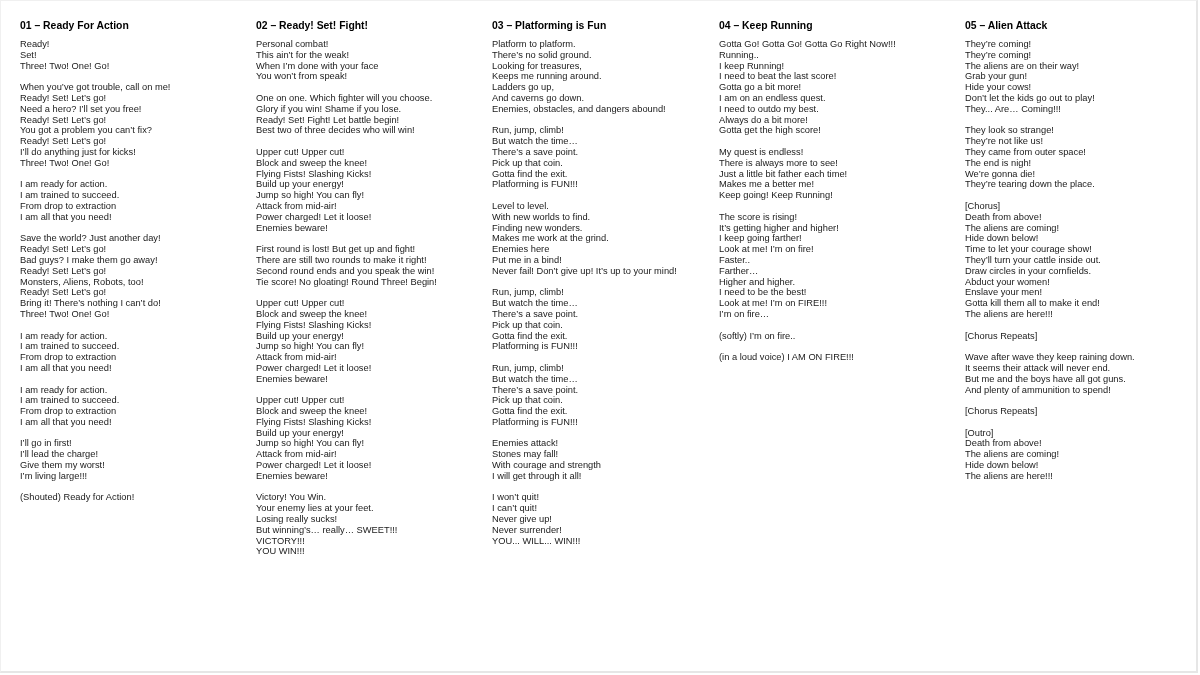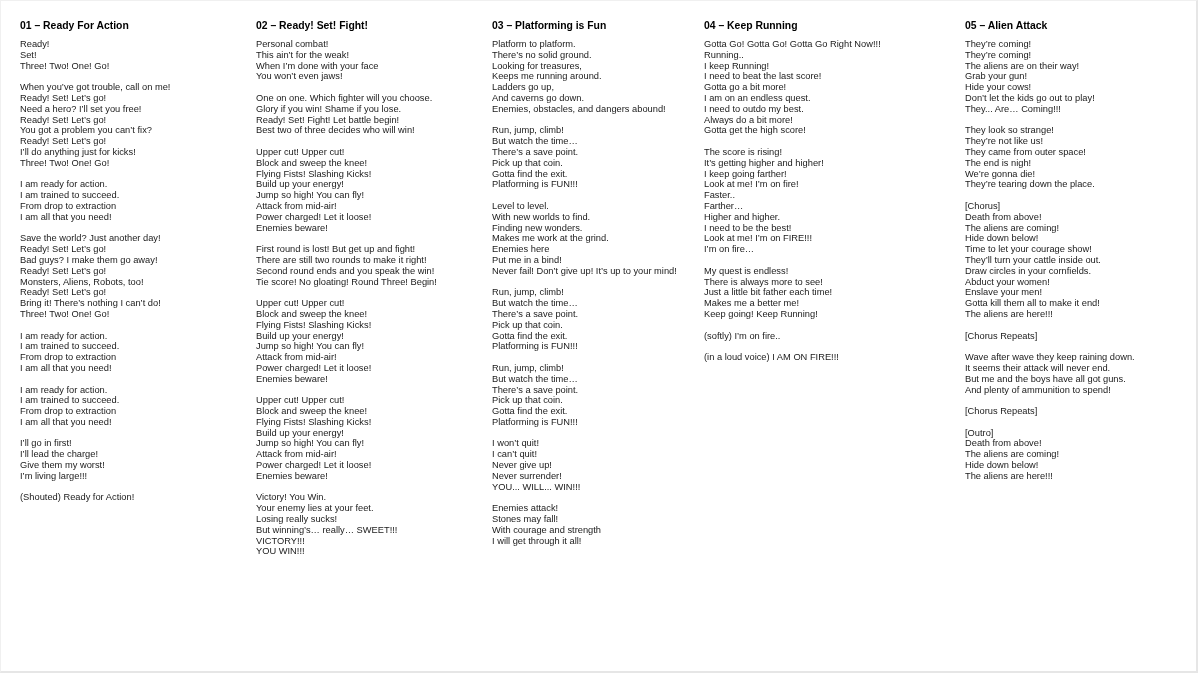--- a/index.html
+++ b/index.html
@@ -79,21 +79,21 @@
       <div class="stanza">
         <span class="line">(Shouted) Ready for Action!</span>
       </div>
     </div>
   <div class="col" style="left:255px">
       <div class="col-title">02 – Ready! Set! Fight!</div>
       <div class="stanza">
         <span class="line">Personal combat!</span>
         <span class="line">This ain’t for the weak!</span>
         <span class="line">When I’m done with your face</span>
-        <span class="line">You won’t even jaws!</span>
+        <span class="line">You won’t from speak!</span>
       </div>
       <div class="stanza">
         <span class="line">One on one. Which fighter will you choose.</span>
         <span class="line">Glory if you win! Shame if you lose.</span>
         <span class="line">Ready! Set! Fight! Let battle begin!</span>
         <span class="line">Best two of three decides who will win!</span>
       </div>
       <div class="stanza">
         <span class="line">Upper cut! Upper cut!</span>
         <span class="line">Block and sweep the knee!</span>
@@ -177,64 +177,64 @@
       </div>
       <div class="stanza">
         <span class="line">Run, jump, climb!</span>
         <span class="line">But watch the time…</span>
         <span class="line">There’s a save point.</span>
         <span class="line">Pick up that coin.</span>
         <span class="line">Gotta find the exit.</span>
         <span class="line">Platforming is FUN!!!</span>
       </div>
       <div class="stanza">
+        <span class="line">Enemies attack!</span>
+        <span class="line">Stones may fall!</span>
+        <span class="line">With courage and strength</span>
+        <span class="line">I will get through it all!</span>
+      </div>
+      <div class="stanza">
         <span class="line">I won’t quit!</span>
         <span class="line">I can’t quit!</span>
         <span class="line">Never give up!</span>
         <span class="line">Never surrender!</span>
         <span class="line">YOU... WILL... WIN!!!</span>
       </div>
-      <div class="stanza">
-        <span class="line">Enemies attack!</span>
-        <span class="line">Stones may fall!</span>
-        <span class="line">With courage and strength</span>
-        <span class="line">I will get through it all!</span>
-      </div>
-    </div>
-  <div class="col" style="left:703px">
+    </div>
+  <div class="col" style="left:718px">
       <div class="col-title">04 – Keep Running</div>
       <div class="stanza">
         <span class="line">Gotta Go! Gotta Go! Gotta Go Right Now!!!</span>
         <span class="line">Running..</span>
         <span class="line">I keep Running!</span>
         <span class="line">I need to beat the last score!</span>
         <span class="line">Gotta go a bit more!</span>
         <span class="line">I am on an endless quest.</span>
         <span class="line">I need to outdo my best.</span>
         <span class="line">Always do a bit more!</span>
         <span class="line">Gotta get the high score!</span>
+      </div>
+      <div class="stanza">
+        <span class="line">My quest is endless!</span>
+        <span class="line">There is always more to see!</span>
+        <span class="line">Just a little bit father each time!</span>
+        <span class="line">Makes me a better me!</span>
+        <span class="line">Keep going! Keep Running!</span>
       </div>
       <div class="stanza">
         <span class="line">The score is rising!</span>
         <span class="line">It’s getting higher and higher!</span>
         <span class="line">I keep going farther!</span>
         <span class="line">Look at me! I’m on fire!</span>
         <span class="line">Faster..</span>
         <span class="line">Farther…</span>
         <span class="line">Higher and higher.</span>
         <span class="line">I need to be the best!</span>
         <span class="line">Look at me! I’m on FIRE!!!</span>
         <span class="line">I’m on fire…</span>
-      </div>
-      <div class="stanza">
-        <span class="line">My quest is endless!</span>
-        <span class="line">There is always more to see!</span>
-        <span class="line">Just a little bit father each time!</span>
-        <span class="line">Makes me a better me!</span>
-        <span class="line">Keep going! Keep Running!</span>
       </div>
       <div class="stanza">
         <span class="line">(softly) I’m on fire..</span>
       </div>
       <div class="stanza">
         <span class="line">(in a loud voice) I AM ON FIRE!!!</span>
       </div>
     </div>
   <div class="col" style="left:964px">
       <div class="col-title">05 – Alien Attack</div>

